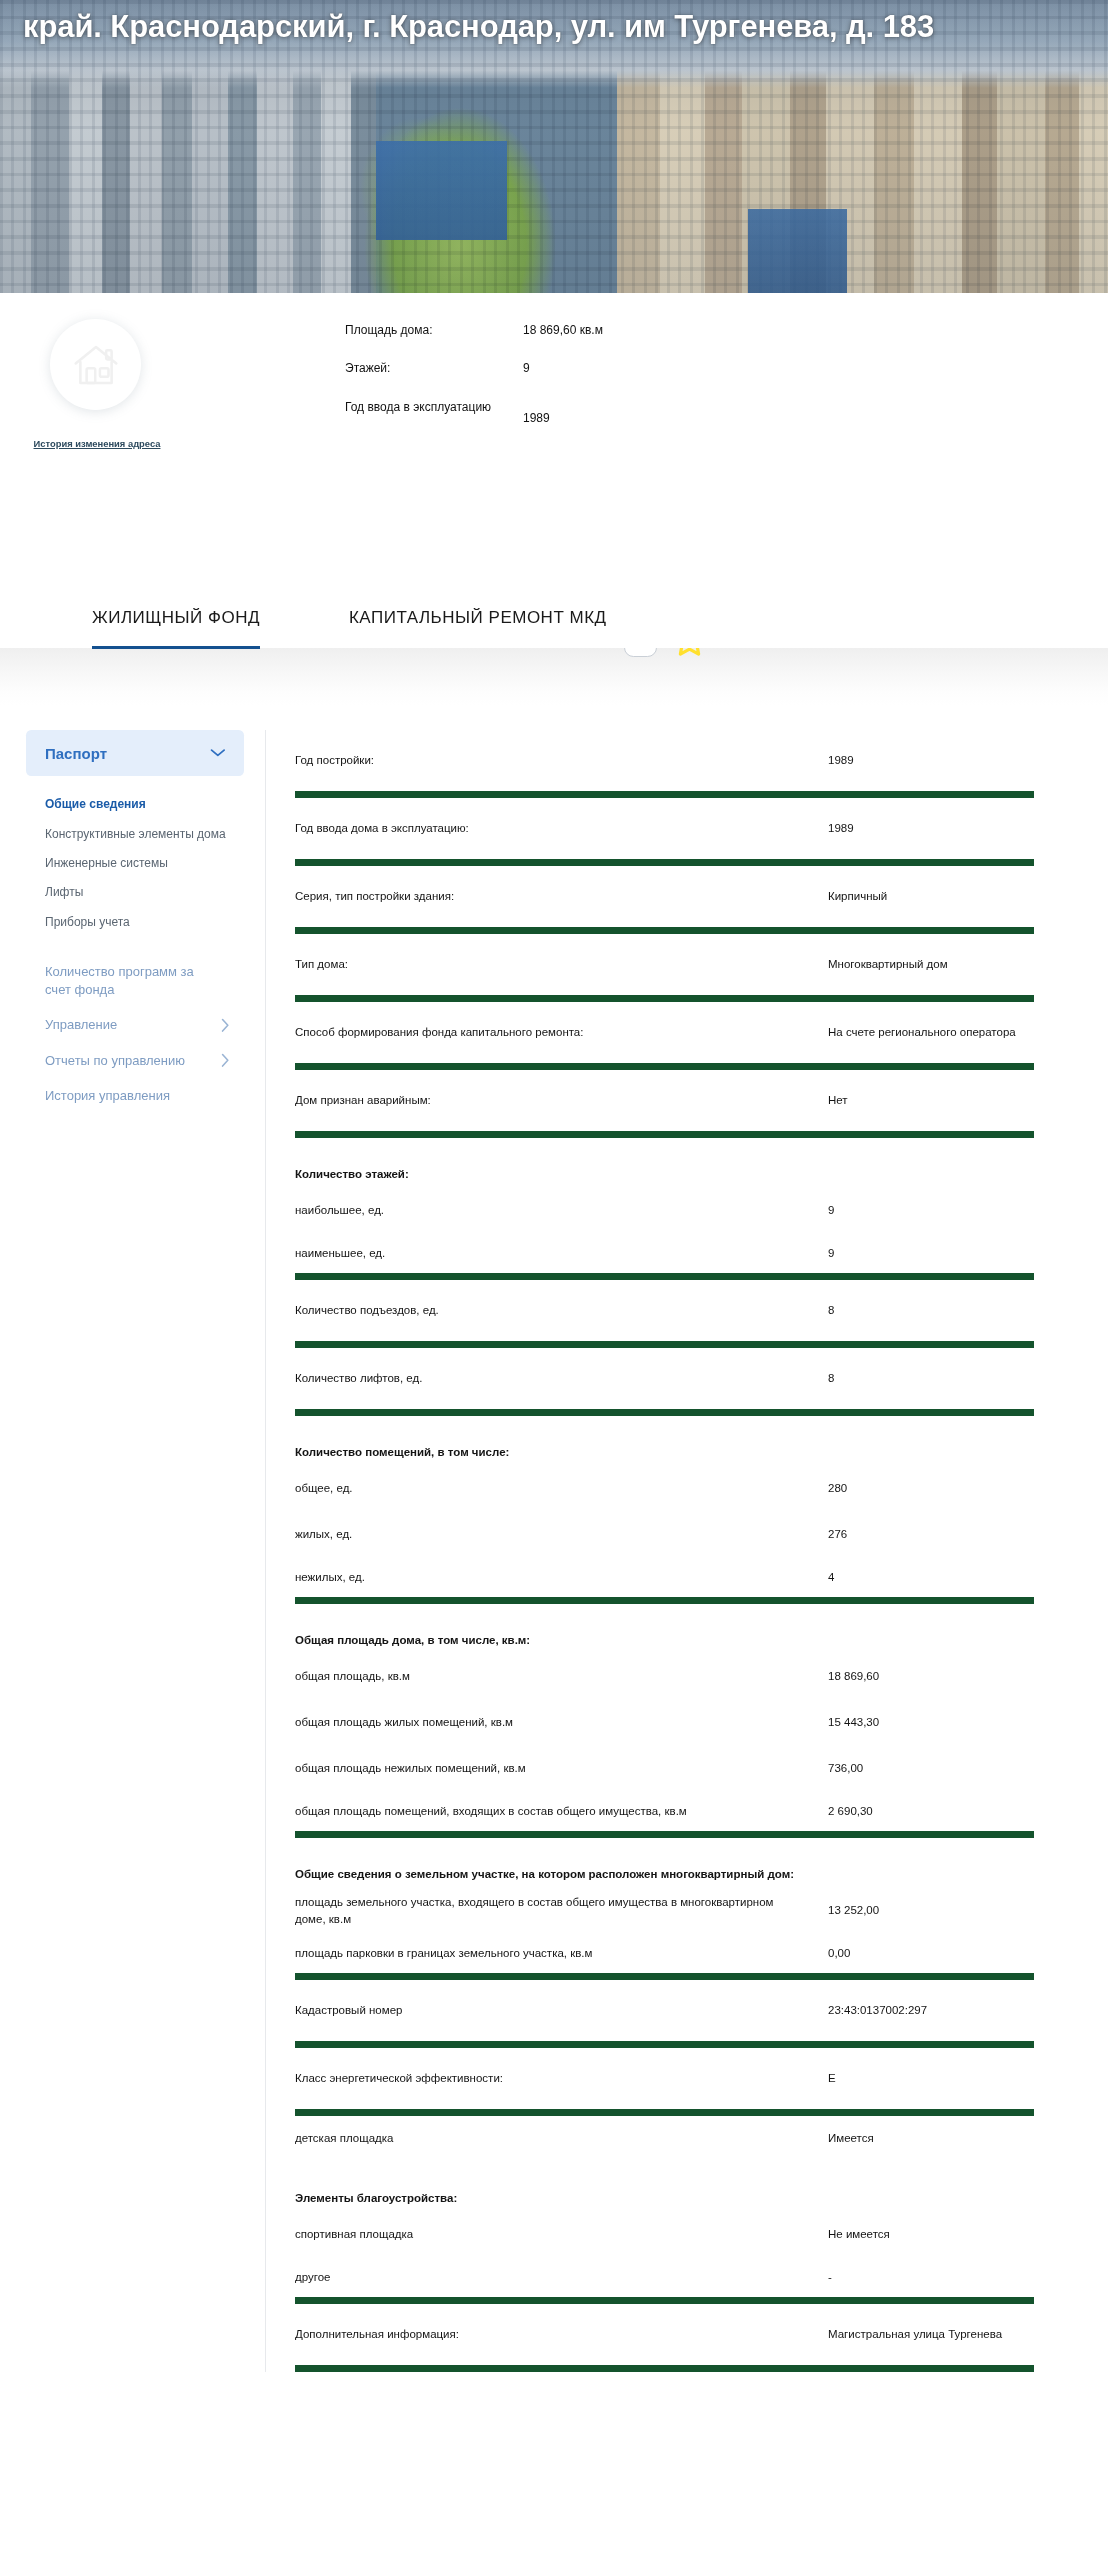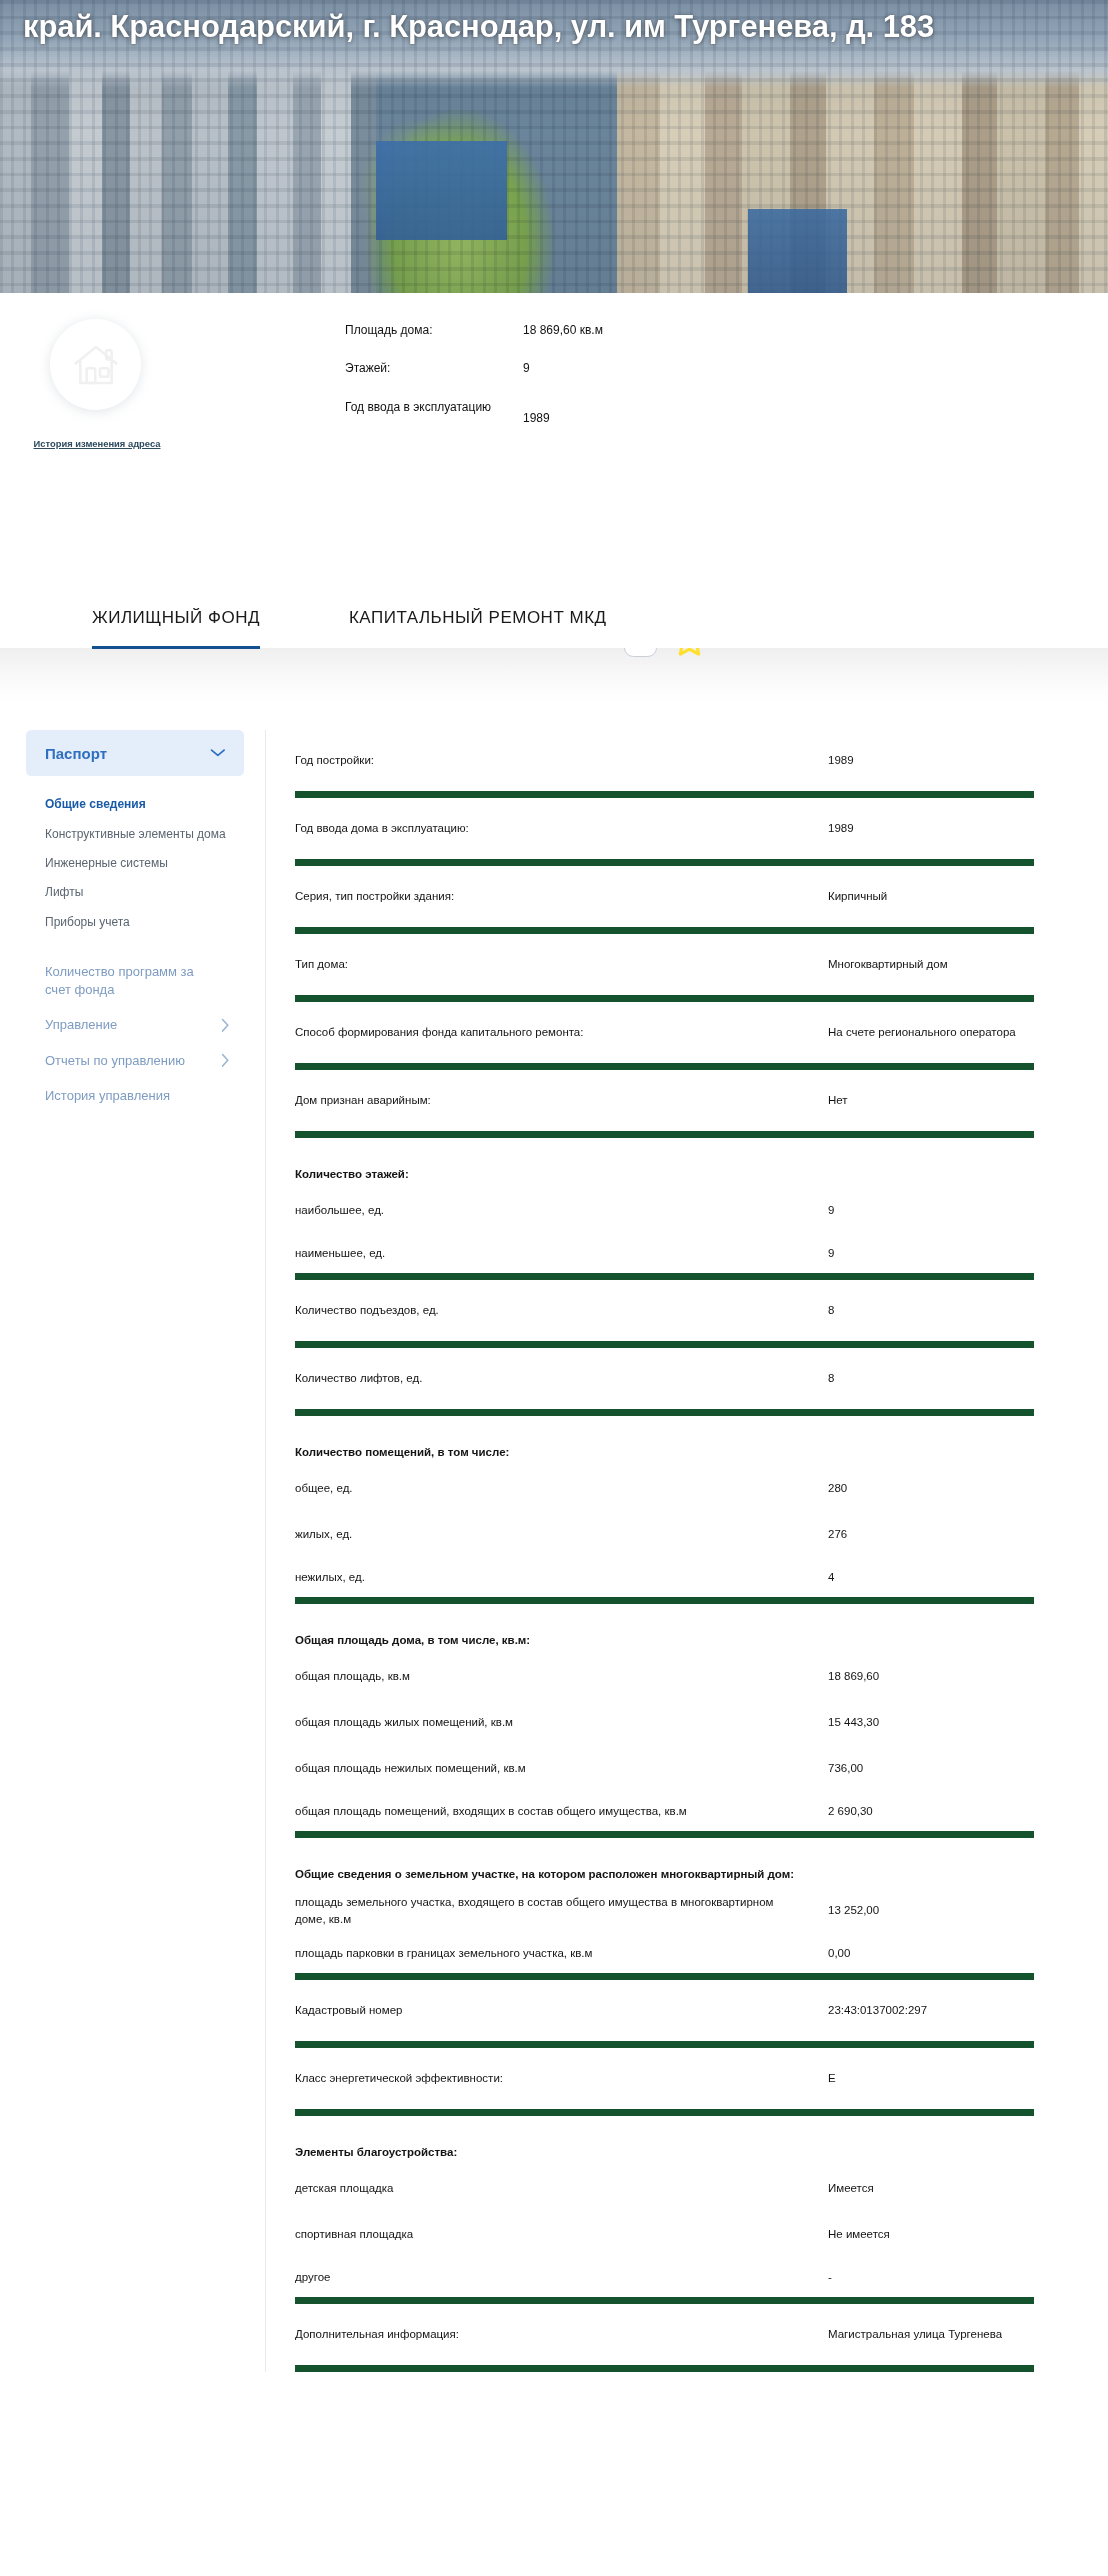--- a/index.html
+++ b/index.html
@@ -503,29 +503,29 @@
           <div class="tvalue">0,00</div>
         </div>
         <div class="trow">
           <div class="tlabel">Кадастровый номер</div>
           <div class="tvalue">23:43:0137002:297</div>
         </div>
         <div class="trow">
           <div class="tlabel">Класс энергетической эффективности:</div>
           <div class="tvalue">E</div>
         </div>
+        <div class="trow compact nb">
+          <div class="tlabel">детская площадка</div>
+          <div class="tvalue">Имеется</div>
+        </div>
         <div class="trow group-head nb">
           <div class="tlabel">Элементы благоустройства:</div>
           <div class="tvalue"></div>
         </div>
         <div class="trow compact nb">
-          <div class="tlabel">детская площадка</div>
-          <div class="tvalue">Имеется</div>
-        </div>
-        <div class="trow compact nb">
           <div class="tlabel">спортивная площадка</div>
           <div class="tvalue">Не имеется</div>
         </div>
         <div class="trow compact">
           <div class="tlabel">другое</div>
           <div class="tvalue">-</div>
         </div>
         <div class="trow">
           <div class="tlabel">Дополнительная информация:</div>
           <div class="tvalue">Магистральная улица Тургенева</div>

